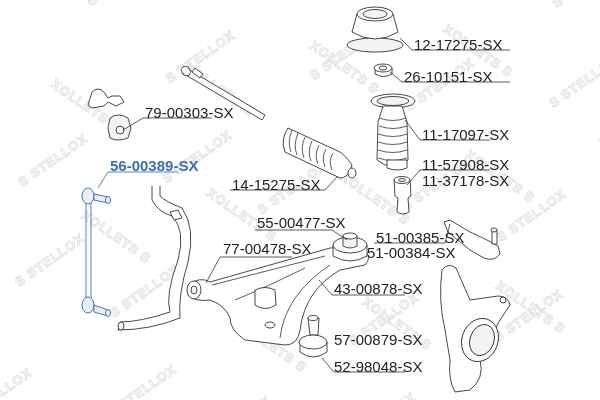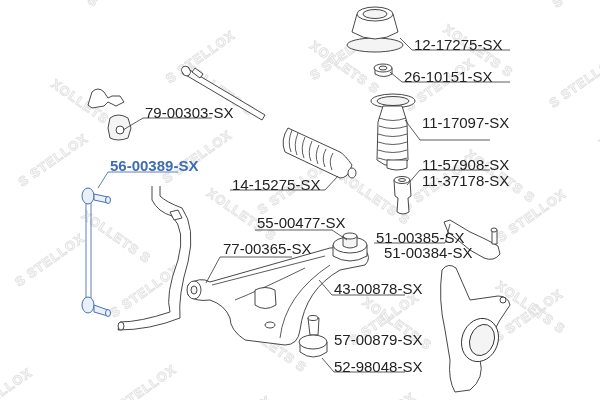--- a/index.html
+++ b/index.html
@@ -190,25 +190,25 @@
       <path class="leader" d="M450 224 L445 243 L374 243"></path>
       <path class="leader" d="M206 283 L220 257 L292 257"></path>
       <path class="leader" d="M319 280 L332 295 L405 295"></path>
       <path class="leader" d="M322 358 L334 372 L405 372"></path>
     </g>
   </svg>
 
   <div class="lbl" style="left:414px; top:38px;">12-17275-SX</div>
   <div class="lbl" style="left:404px; top:70px;">26-10151-SX</div>
   <div class="lbl" style="left:145px; top:106px;">79-00303-SX</div>
-  <div class="lbl" style="left:422px; top:116px;">11-17097-SX</div>
+  <div class="lbl" style="left:422px; top:128px;">11-17097-SX</div>
   <div class="lbl sel" style="left:110px; top:159px;">56-00389-SX</div>
   <div class="lbl" style="left:422px; top:158px;">11-57908-SX</div>
   <div class="lbl" style="left:422px; top:174px;">11-37178-SX</div>
   <div class="lbl" style="left:232px; top:178px;">14-15275-SX</div>
   <div class="lbl" style="left:257px; top:216px;">55-00477-SX</div>
   <div class="lbl" style="left:376px; top:231px;">51-00385-SX</div>
-  <div class="lbl" style="left:384px; top:246px;">51-00384-SX</div>
-  <div class="lbl" style="left:223px; top:242px;">77-00365-SX</div>
+  <div class="lbl" style="left:367px; top:246px;">51-00384-SX</div>
+  <div class="lbl" style="left:223px; top:242px;">77-00478-SX</div>
   <div class="lbl" style="left:334px; top:282px;">43-00878-SX</div>
   <div class="lbl" style="left:334px; top:305px;margin-top:28px;">57-00879-SX</div>
   <div class="lbl" style="left:334px; top:360px;">52-98048-SX</div>
 </div>
 
 </body></html>

